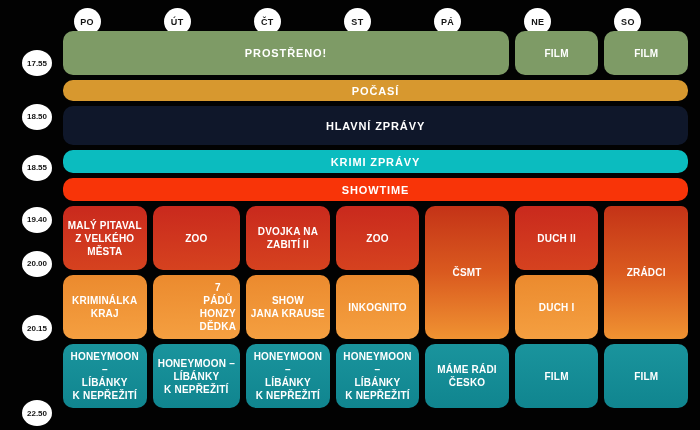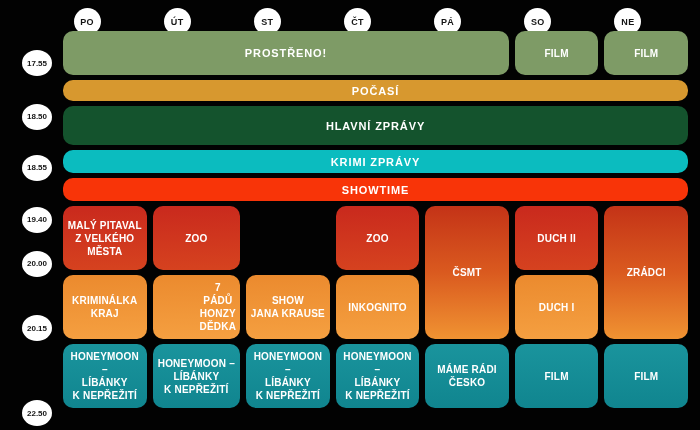--- a/index.html
+++ b/index.html
@@ -31,54 +31,54 @@
   .cell{
     border-radius:10px;display:flex;align-items:center;justify-content:center;
     color:#ffffff;font-weight:bold;text-align:center;white-space:pre-line;
     box-sizing:border-box;padding:3px 4px;
   }
   .bar{font-size:11px;letter-spacing:.08em;}
   .small{font-size:10px;letter-spacing:.02em;line-height:1.3;}
   
   .c-green{background:#7e9b66;}
   .c-amber{background:#d7982f;}
-  .c-orange{background:#14532d;}
+  .c-orange{background:#0f172a;}
   .c-teal{background:#0bbcbf;}
   .c-red{background:#f83408;}
   .c-darkred{background:linear-gradient(178deg,#c9291d 0%,#d6431f 100%);}
   .c-orangecell{background:linear-gradient(178deg,#eb8a2e 0%,#f5a041 100%);}
   .c-spanred{background:linear-gradient(180deg,#c43317 0%,#da5a1f 50%,#f09332 100%);}
   .c-tealdark{background:linear-gradient(180deg,#1a949d 0%,#10858f 100%);}
 </style>
 </head>
 <body>
 
 <div class="stage">
 
   <div class="days">
     <div class="day">
         <div class="day-circle">PO</div>
       </div>
     <div class="day">
         <div class="day-circle">ÚT</div>
       </div>
     <div class="day">
-        <div class="day-circle">ST</div>
+        <div class="day-circle">ČT</div>
       </div>
     <div class="day">
-        <div class="day-circle">ČT</div>
+        <div class="day-circle">ST</div>
       </div>
     <div class="day">
         <div class="day-circle">PÁ</div>
       </div>
     <div class="day">
-        <div class="day-circle">SO</div>
+        <div class="day-circle">NE</div>
       </div>
     <div class="day">
-        <div class="day-circle">NE</div>
+        <div class="day-circle">SO</div>
       </div>
   </div>
 
   <div class="times">
     <div class="time">
         <div class="time-circle">17.55</div>
       </div>
     <div class="time">
         <div class="time-circle">18.50</div>
       </div>
@@ -110,24 +110,26 @@
     <div class="cell bar c-orange" style="grid-column:1/-1;grid-row:3;">HLAVNÍ ZPRÁVY</div>
 
     <div class="cell bar c-teal" style="grid-column:1/-1;grid-row:4;">KRIMI ZPRÁVY</div>
 
     <div class="cell bar c-red" style="grid-column:1/-1;grid-row:5;">SHOWTIME</div>
 
     <div class="cell small c-darkred" style="grid-column:1;grid-row:6;">MALÝ PITAVAL
 Z VELKÉHO
 MĚSTA</div>
     <div class="cell small c-darkred" style="grid-column:2;grid-row:6;">ZOO</div>
+    <div class="cell small c-darkred" style="grid-column:3;grid-row:6;">DVOJKA NA
+ZABITÍ II</div>
     <div class="cell small c-darkred" style="grid-column:4;grid-row:6;">ZOO</div>
     <div class="cell small c-spanred" style="grid-column:5;grid-row:6/span 2;">ČSMT</div>
     <div class="cell small c-darkred" style="grid-column:6;grid-row:6;border-radius:9px;">DUCH II</div>
-    <div class="cell small c-spanred" style="grid-column:7;grid-row:6/span 2;">ZRÁDCI</div>
+    <div class="cell small c-spanred" style="grid-column:7;grid-row:6/span 2;border-radius:7px;">ZRÁDCI</div>
 
     <div class="cell small c-orangecell" style="grid-column:1;grid-row:7;">KRIMINÁLKA
 KRAJ</div>
     <div class="cell small c-orangecell" style="grid-column:2;grid-row:7;padding-left:47px;">7 PÁDŮ
 HONZY DĚDKA</div>
     <div class="cell small c-orangecell" style="grid-column:3;grid-row:7;">SHOW
 JANA KRAUSE</div>
     <div class="cell small c-orangecell" style="grid-column:4;grid-row:7;">INKOGNITO</div>
     <div class="cell small c-orangecell" style="grid-column:6;grid-row:7;">DUCH I</div>
 

